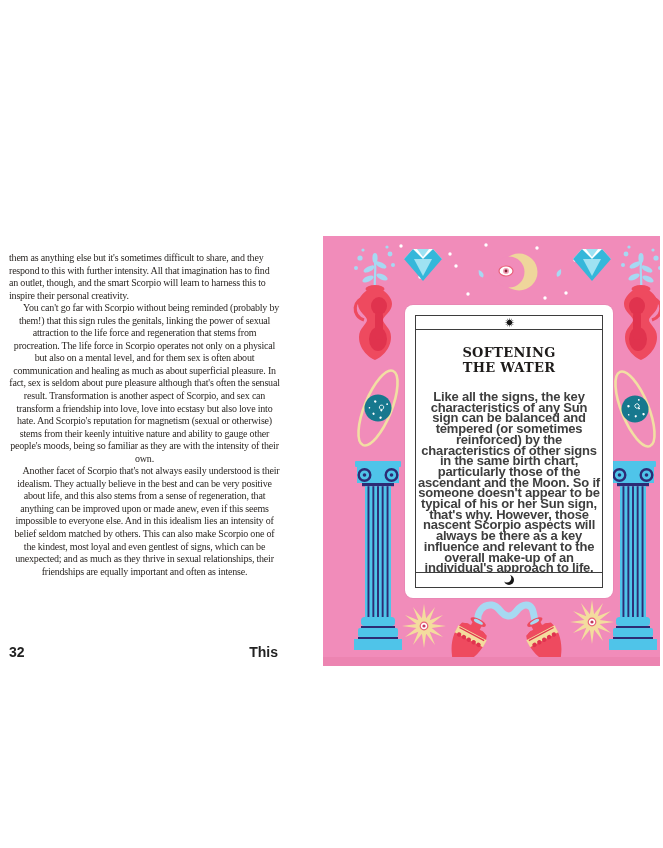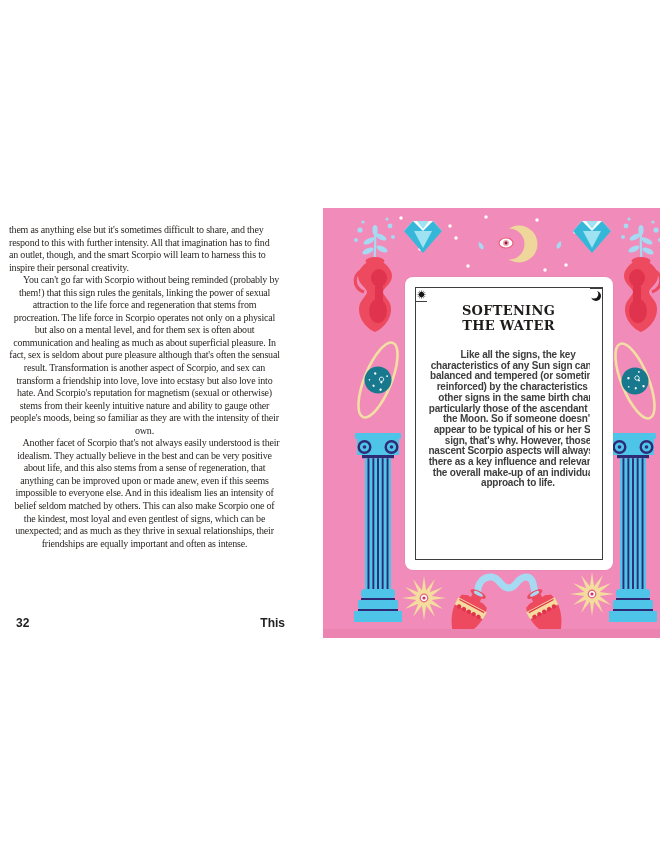--- a/index.html
+++ b/index.html
@@ -1,46 +1,46 @@
 <!DOCTYPE html>
 <html><head>
 <meta charset="utf-8">
 <style>
   html,body{margin:0;padding:0;background:#ffffff;}
   .spread{position:relative;width:663px;height:656px;background:#ffffff;overflow:hidden;
-          font-family:"Liberation Serif", serif;}
+          font-family:"Liberation Serif", serif;margin-top:28px;}
 
   
   .text-col{position:absolute;left:9px;top:224px;width:271px;color:#2b2724;}
   .text-col p{margin:0;font-size:10px;line-height:12.55px;letter-spacing:-0.2px;}
   .text-col p.indent{text-indent:13px;text-align:center;}
-  .footer{position:absolute;left:16px;top:616px;width:269px;display:flex;
+  .footer{position:absolute;left:9px;top:616px;width:269px;display:flex;
           justify-content:space-between;align-items:baseline;
           font-family:"Liberation Sans", sans-serif;font-weight:bold;
-          font-size:12px;color:#222;}
+          font-size:14px;color:#222;}
 
   
   .pink-panel{position:absolute;left:323px;top:208px;width:337px;height:430px;
               background:#F18CBA;overflow:hidden;}
   .pink-panel svg.deco{position:absolute;left:0;top:0;z-index:1;}
 
   
   .card{position:absolute;left:82px;top:69px;width:208px;height:293px;background:#ffffff;
         border-radius:8px;z-index:2;box-shadow:0 0 0 1px rgba(0,0,0,0.03);}
   .frame{position:absolute;left:10px;right:10px;top:10px;bottom:10px;
-         border:1.5px solid #3d3d3d;display:flex;flex-direction:row;}
+         border:1.5px solid #3d3d3d;display:flex;flex-direction:column;}
   .band{height:13px;display:flex;align-items:center;justify-content:center;flex:0 0 auto;}
   .band.top{border-bottom:1.5px solid #3d3d3d;}
   .band.bottom{height:14px;border-top:1.5px solid #3d3d3d;}
   .card-content{flex:1;text-align:center;overflow:hidden;}
   .card-title{margin:16px 0 0 0;font-family:"DejaVu Serif", serif;font-weight:bold;
               font-size:13px;line-height:14.5px;letter-spacing:0.3px;color:#1d1b1a;}
   .card-body{margin:17px auto 0 auto;width:182px;
              font-family:"Liberation Sans", sans-serif;font-weight:bold;
-             font-size:10px;line-height:10.7px;letter-spacing:-0.2px;color:#3e3e3e;}
+             font-size:13px;line-height:10.7px;letter-spacing:-0.2px;color:#3e3e3e;}
 </style>
 </head>
 <body>
 
 <div class="spread">
 
   <div class="text-col">
     <p>them as anything else but it's sometimes difficult to share, and they respond to this with further intensity. All that imagination has to find an outlet, though, and the smart Scorpio will learn to harness this to inspire their personal creativity.</p>
     <p class="indent">You can't go far with Scorpio without being reminded (probably by them!) that this sign rules the genitals, linking the power of sexual attraction to the life force and regeneration that stems from procreation. The life force in Scorpio operates not only on a physical but also on a mental level, and for them sex is often about communication and healing as much as about superficial pleasure. In fact, sex is seldom about pure pleasure although that's often the sensual result. Transformation is another aspect of Scorpio, and sex can transform a friendship into love, love into ecstasy but also love into hate. And Scorpio's reputation for magnetism (sexual or otherwise) stems from their keenly intuitive nature and ability to gauge other people's moods, being so familiar as they are with the intensity of their own.</p>
     <p class="indent">Another facet of Scorpio that's not always easily understood is their idealism. They actually believe in the best and can be very positive about life, and this also stems from a sense of regeneration, that anything can be improved upon or made anew, even if this seems impossible to everyone else. And in this idealism lies an intensity of belief seldom matched by others. This can also make Scorpio one of the kindest, most loyal and even gentlest of signs, which can be unexpected; and as much as they thrive in sexual relationships, their friendships are equally important and often as intense.</p>

